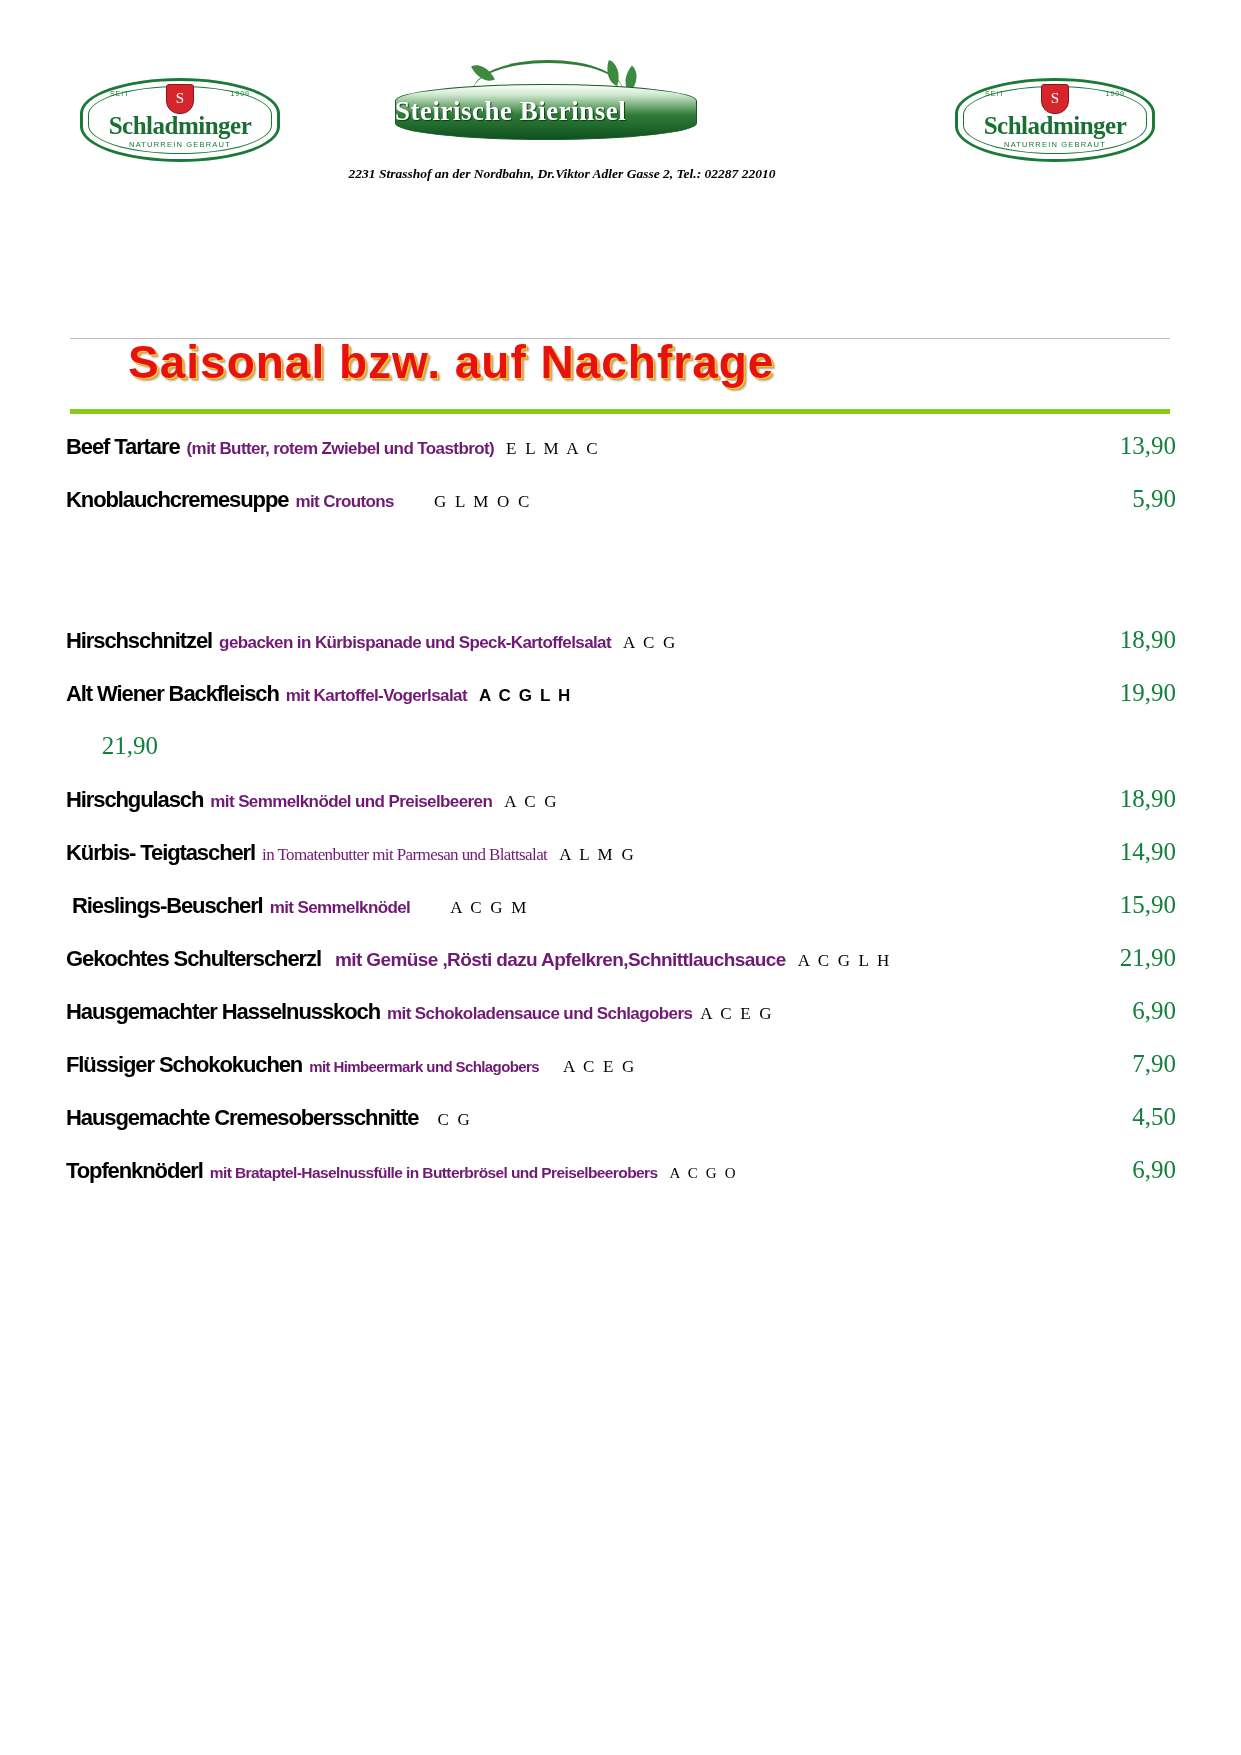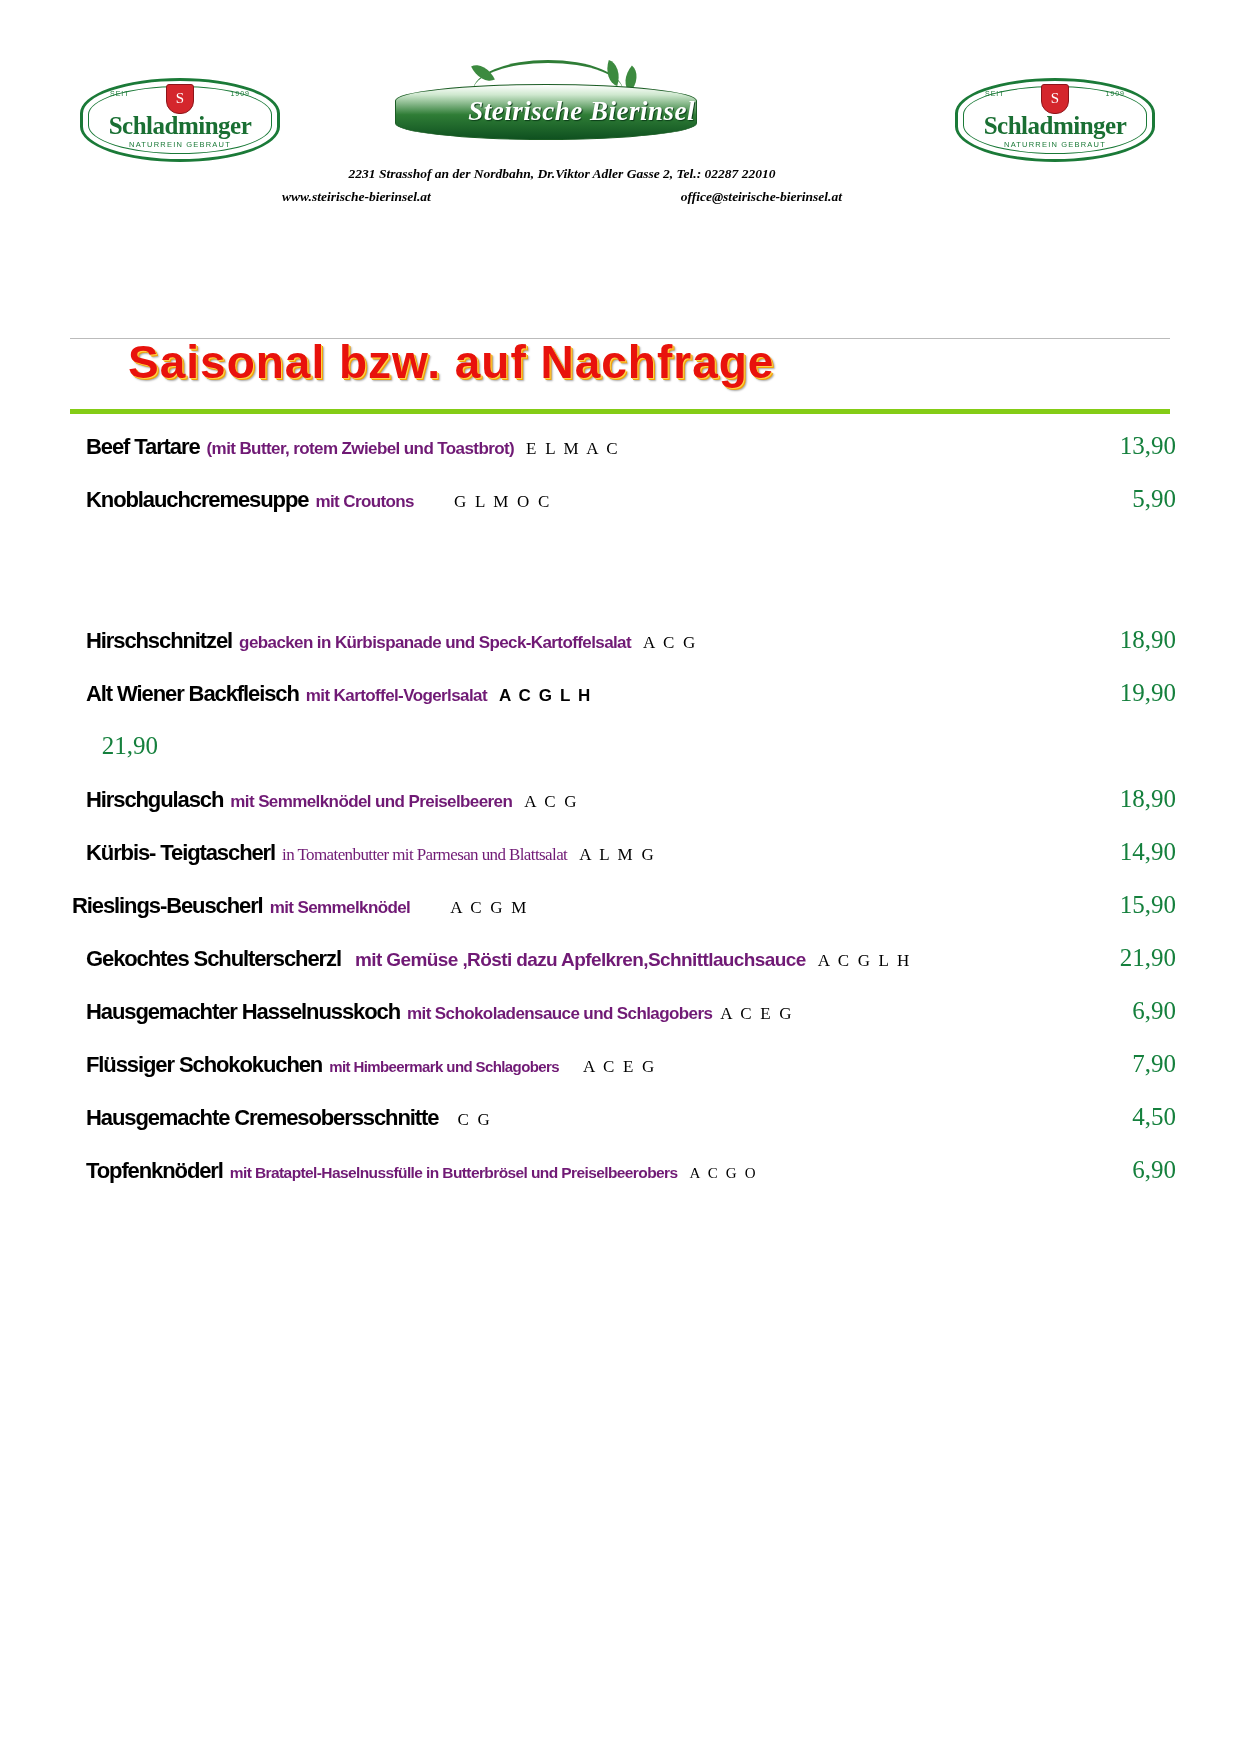--- a/index.html
+++ b/index.html
@@ -110,23 +110,22 @@
     width: 300px;
     height: 54px;
     background: linear-gradient(180deg, #ffffff 0%, #cfe8cf 18%, #2f7d36 55%, #0f5120 100%);
     border-radius: 50% / 30%;
     border: 1px solid #1b5c24;
   }
   .banner-text {
     position: absolute;
     top: 38px;
     width: 300px;
-    text-align: right;
-    font-family: "Liberation Serif", serif;
-    font-style: italic;
+    text-align: left;
+    font-family: "Liberation Serif", serif;
     font-weight: bold;
     font-size: 27px;
     color: #ffffff;
     text-shadow: 1px 1px 1px #0b3d18;
     letter-spacing: 0.5px;
   }
   .banner-top-deco {
     position: absolute;
     top: 2px;
     left: 78px;
@@ -209,21 +208,20 @@
   .row-texts {
     flex: 1 1 auto;
     overflow: hidden;
   }
   .dish-name {
     font-family: "Liberation Sans", sans-serif;
     font-weight: bold;
     font-size: 22px;
     letter-spacing: -1.1px;
     color: #000000;
-    margin-left: 20px;
   }
   .dish-desc {
     font-family: "Liberation Sans", sans-serif;
     font-weight: bold;
     font-size: 17px;
     letter-spacing: -0.6px;
     margin-left: 7px;
     color: #701a75;
     text-align: right;
   }
@@ -284,24 +282,20 @@
       <span class="l">SEIT</span>
       <span class="r">1909</span>
     </div>
     <div class="logo-crest">S</div>
     <div class="logo-name">Schladminger</div>
     <div class="logo-sub">NATURREIN GEBRAUT</div>
   </div>
 
   <div class="address-block">
     <div class="address-line1">2231 Strasshof an der Nordbahn, Dr.Viktor Adler Gasse 2, Tel.: 02287 22010</div>
-    <div class="address-line2">
-      <span>www.steirische-bierinsel.at</span>
-      <span>office@steirische-bierinsel.at</span>
-    </div>
   </div>
 </div>
 
 <div class="title-wrap">
   <div class="title-text">Saisonal bzw. auf Nachfrage</div>
 </div>
 
 <div class="menu">
 
   <div class="menu-row gap-after">

